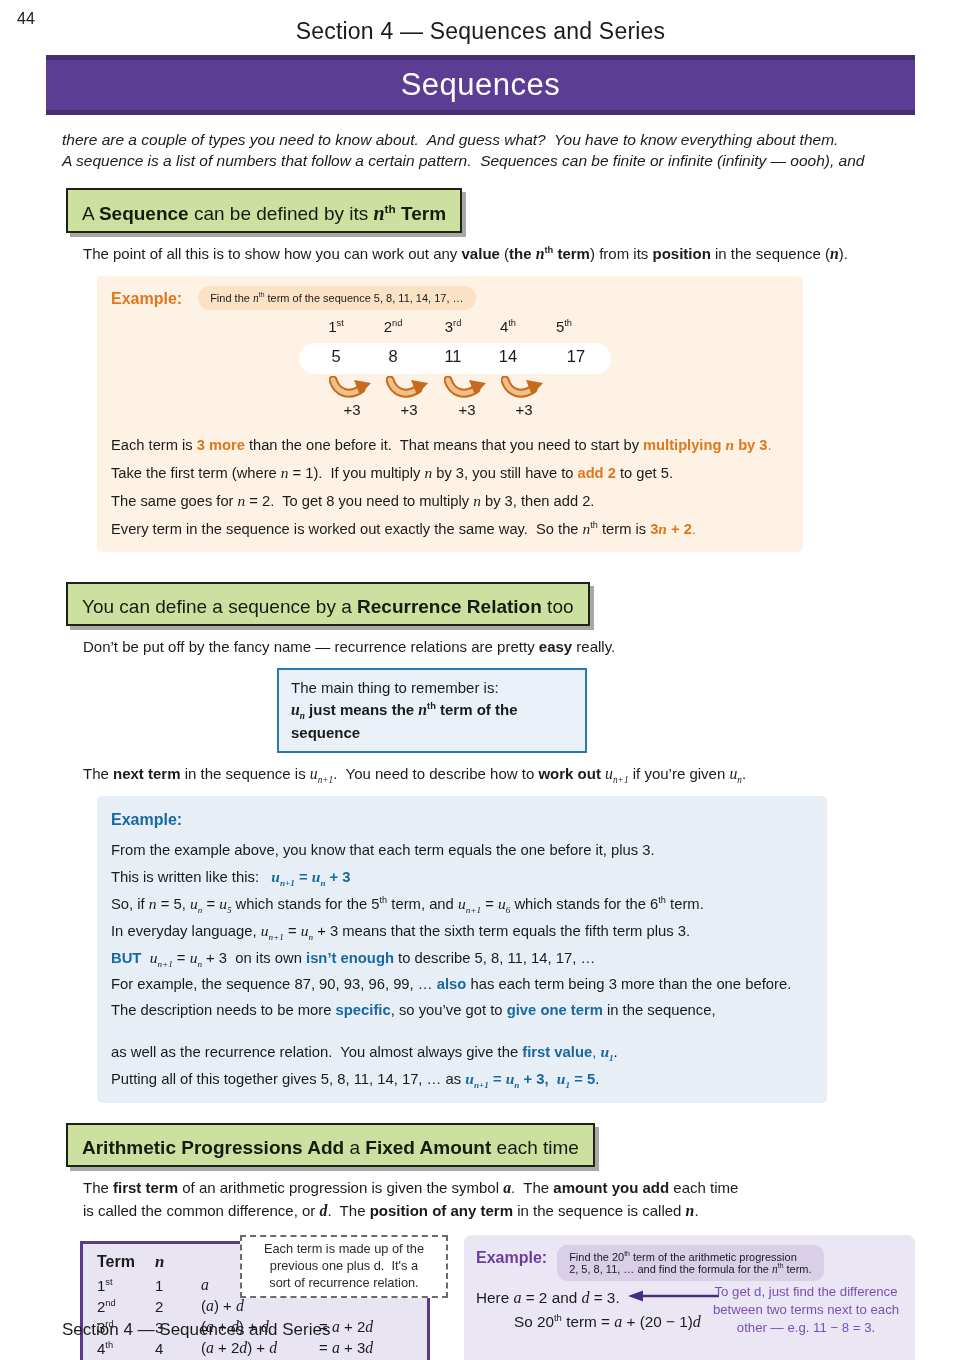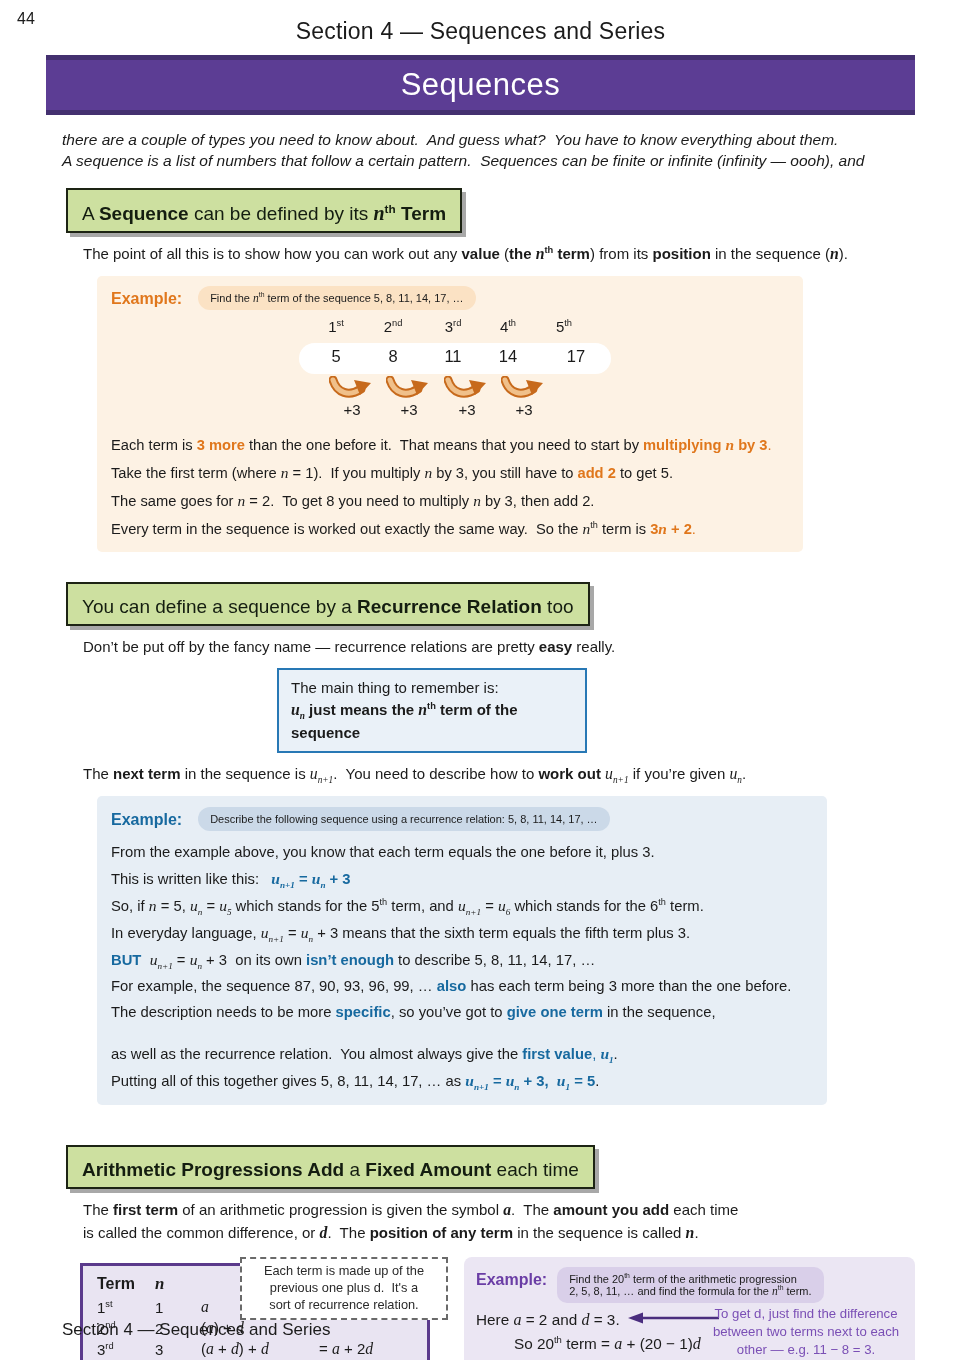--- a/index.html
+++ b/index.html
@@ -179,35 +179,34 @@
   <div class="remember">
     <div class="rich">The main thing to remember is:</div>
     <div class="rich"><span class="seg-b seg-v">u</span><span class="seg-b seg-v seg-sub">n</span><span class="seg-b"> just means the </span><span class="seg-b seg-v">n</span><span class="seg-b seg-sup">th</span><span class="seg-b"> term of the sequence</span></div>
   </div>
 
   <div class="body-par rich"><span>The </span><span class="seg-b">next term</span><span> in the sequence is </span><span class="seg-v">u</span><span class="seg-v seg-sub">n+1</span><span>.  You need to describe how to </span><span class="seg-b">work out</span><span> </span><span class="seg-v">u</span><span class="seg-v seg-sub">n+1</span><span> if you’re given </span><span class="seg-v">u</span><span class="seg-v seg-sub">n</span><span>.</span></div>
 
   <div class="ex-box blueex">
     <div class="ex-head">
       <span class="ex-label lab-blue rich">Example:</span>
-      <span class="ex-pill pill-blue rich">Describe the following sequence using a recurrence relation: 5, 8, 11, 14, 17, …</span>
     </div>
     <div style="height:6px"></div>
     <div class="ex-line rich"><span>From the example above, you know that each term equals the one before it, plus 3.</span></div>
     <div class="ex-line rich"><span>This is written like this:   </span><span class="seg-b seg-v c-blue">u</span><span class="seg-b seg-v seg-sub c-blue">n+1</span><span class="seg-b c-blue"> = </span><span class="seg-b seg-v c-blue">u</span><span class="seg-b seg-v seg-sub c-blue">n</span><span class="seg-b c-blue"> + 3</span></div>
     <div class="ex-line rich"><span>So, if </span><span class="seg-v">n</span><span> = 5, </span><span class="seg-v">u</span><span class="seg-v seg-sub">n</span><span> = </span><span class="seg-v">u</span><span class="seg-v seg-sub">5</span><span> which stands for the 5</span><span class="seg-sup">th</span><span> term, and </span><span class="seg-v">u</span><span class="seg-v seg-sub">n+1</span><span> = </span><span class="seg-v">u</span><span class="seg-v seg-sub">6</span><span> which stands for the 6</span><span class="seg-sup">th</span><span> term.</span></div>
     <div class="ex-line rich"><span>In everyday language, </span><span class="seg-v">u</span><span class="seg-v seg-sub">n+1</span><span> = </span><span class="seg-v">u</span><span class="seg-v seg-sub">n</span><span> + 3 means that the sixth term equals the fifth term plus 3.</span></div>
     <div class="ex-line rich"><span class="seg-b c-blue">BUT  </span><span class="seg-v">u</span><span class="seg-v seg-sub">n+1</span><span> = </span><span class="seg-v">u</span><span class="seg-v seg-sub">n</span><span> + 3  on its own </span><span class="seg-b c-blue">isn’t enough</span><span> to describe 5, 8, 11, 14, 17, …</span></div>
     <div class="ex-line rich"><span>For example, the sequence 87, 90, 93, 96, 99, … </span><span class="seg-b c-blue">also</span><span> has each term being 3 more than the one before.</span></div>
     <div class="ex-line rich"><span>The description needs to be more </span><span class="seg-b c-blue">specific</span><span>, so you’ve got to </span><span class="seg-b c-blue">give one term</span><span> in the sequence,</span></div>
     <div class="ex-line rich" style="margin-top:18px"><span>as well as the recurrence relation.  You almost always give the </span><span class="seg-b c-blue">first value</span><span class="c-blue">, </span><span class="seg-b seg-v c-blue">u</span><span class="seg-b seg-v seg-sub c-blue">1</span><span>.</span></div>
     <div class="ex-line rich"><span>Putting all of this together gives 5, 8, 11, 14, 17, … as </span><span class="seg-b seg-v c-blue">u</span><span class="seg-b seg-v seg-sub c-blue">n+1</span><span class="seg-b c-blue"> = </span><span class="seg-b seg-v c-blue">u</span><span class="seg-b seg-v seg-sub c-blue">n</span><span class="seg-b c-blue"> + 3,  </span><span class="seg-b seg-v c-blue">u</span><span class="seg-b seg-v seg-sub c-blue">1</span><span class="seg-b c-blue"> = 5</span><span>.</span></div>
   </div>
 
-  <div class="green-head-wrap" style="margin-top:40px">
+  <div class="green-head-wrap" style="margin-top:20px">
     <div class="green-head rich"><span class="seg-b">Arithmetic Progressions Add</span><span> a </span><span class="seg-b">Fixed Amount</span><span> each time</span></div>
   </div>
   <div class="body-par">
     <div class="rich"><span>The </span><span class="seg-b">first term</span><span> of an arithmetic progression is given the symbol </span><span class="seg-b seg-v">a</span><span>.  The </span><span class="seg-b">amount you add</span><span> each time</span></div>
     <div class="rich"><span>is called the common difference, or </span><span class="seg-b seg-v">d</span><span>.  The </span><span class="seg-b">position of any term</span><span> in the sequence is called </span><span class="seg-b seg-v">n</span><span>.</span></div>
   </div>
 
   <div class="bottom">
 
     <div class="tbl-wrap">

